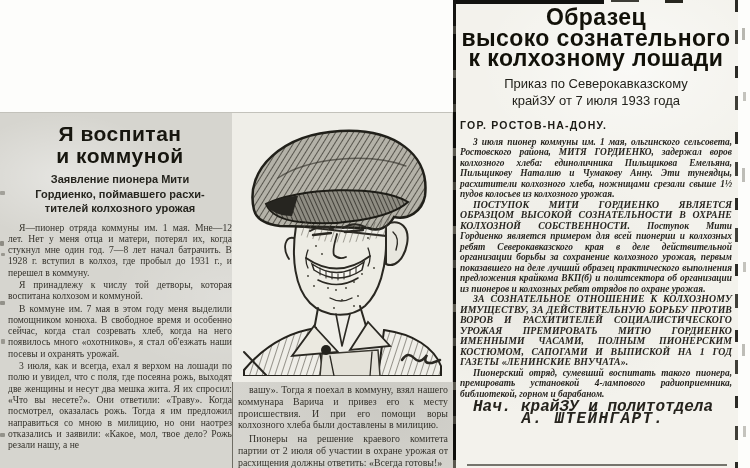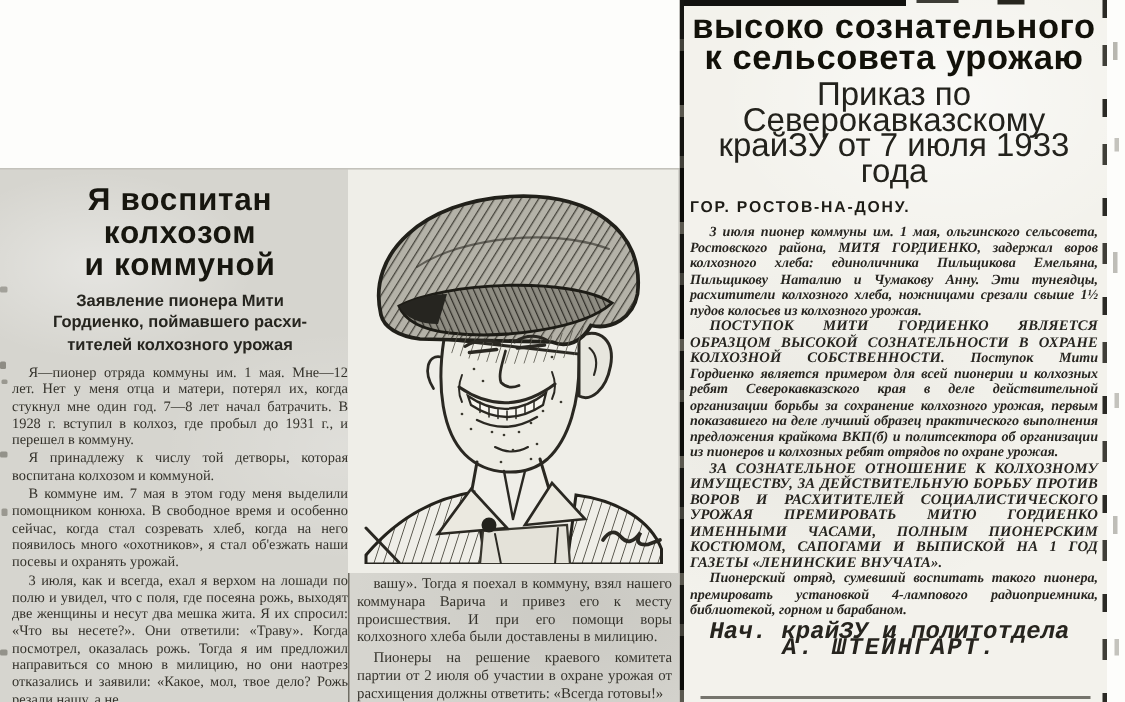--- a/index.html
+++ b/index.html
@@ -56,21 +56,21 @@
   .bottom-line{position:absolute;left:14px;bottom:2px;width:260px;height:2px;background:#4b4941;opacity:.75;}
   .right-content{position:absolute;left:7px;top:0;width:272px;}
   .rh-block{margin-top:7px;}
   .rh-line{
     text-align:center;font-family:"Liberation Sans","DejaVu Sans",sans-serif;
     font-weight:800;font-size:23px;line-height:20.5px;letter-spacing:.4px;color:#121109;
   }
   .rsub-block{margin-top:6px;}
   .rsub-line{
     text-align:center;font-family:"Liberation Sans","DejaVu Sans",sans-serif;
-    font-weight:500;font-size:22px;line-height:17px;color:#23221c;
+    font-weight:500;font-size:13px;line-height:17px;color:#23221c;
   }
   .rdate{
     margin-top:10px;text-align:left;font-family:"Liberation Sans","DejaVu Sans",sans-serif;
     font-weight:700;font-size:10.5px;letter-spacing:1.2px;color:#1d1c16;
   }
   .rbody{margin-top:6px;font-style:italic;font-weight:700;font-size:9.4px;line-height:10.5px;color:#272520;text-align:justify;}
   .rbody p{margin:0;text-indent:13px;}
   .rbody .caps{font-size:9.8px;letter-spacing:.1px;}
   .rsig{margin-top:3px;text-align:center;font-style:italic;font-weight:700;font-size:16px;line-height:11.5px;color:#26241e;padding-right:6px;font-family:Liberation Mono, monospace;}
   .rsig .name{display:block;letter-spacing:1.4px;}
@@ -78,21 +78,20 @@
   svg .ln{fill:none;stroke:#2a2822;stroke-linecap:round;}
 </style>
 </head>
 <body>
 
 <div class="left-clip">
 
   <div class="left-col">
     <div class="lh-block">
       <div class="lh-line">Я воспитан</div>
-      <div class="lh-line">колхозом</div>
       <div class="lh-line">и коммуной</div>
     </div>
     <div class="lsub-block">
       <div class="lsub-line">Заявление пионера Мити</div>
       <div class="lsub-line">Гордиенко, поймавшего расхи-</div>
       <div class="lsub-line">тителей колхозного урожая</div>
     </div>
     <div class="lbody">
       <p>Я—пионер отряда коммуны им. 1 мая. Мне—12 лет. Нет у меня отца и матери, потерял их, когда стукнул мне один год. 7—8 лет начал батрачить. В 1928 г. вступил в колхоз, где пробыл до 1931 г., и перешел в коммуну.</p>
       <p>Я принадлежу к числу той детворы, которая воспитана колхозом и коммуной.</p>
@@ -199,22 +198,23 @@
 <div class="right-clip">
   <div class="torn-left"></div>
   <div class="torn-top1"></div>
   <div class="torn-top2"></div>
   <div class="torn-top3"></div>
   <div class="torn-right"></div>
   <div class="bottom-line"></div>
 
   <div class="right-content">
     <div class="rh-block">
+      <div class="rh-line">Образец</div>
       <div class="rh-line">высоко сознательного</div>
-      <div class="rh-line">к сельсовета урожаю</div>
+      <div class="rh-line">к колхозному лошади</div>
     </div>
     <div class="rsub-block">
       <div class="rsub-line">Приказ по Северокавказскому</div>
       <div class="rsub-line">крайЗУ от 7 июля 1933 года</div>
     </div>
     <div class="rdate">ГОР. РОСТОВ-НА-ДОНУ.</div>
     <div class="rbody">
       <p>3 июля пионер коммуны им. 1 мая, ольгинского сельсовета, Ростовского района, МИТЯ ГОРДИЕНКО, задержал воров колхозного хлеба: единоличника Пильщикова Емельяна, Пильщикову Наталию и Чумакову Анну. Эти тунеядцы, расхитители колхозного хлеба, ножницами срезали свыше 1½ пудов колосьев из колхозного урожая.</p>
       <p><span class="caps">ПОСТУПОК МИТИ ГОРДИЕНКО ЯВЛЯЕТСЯ ОБРАЗЦОМ ВЫСОКОЙ СОЗНАТЕЛЬНОСТИ В ОХРАНЕ КОЛХОЗНОЙ СОБСТВЕННОСТИ.</span> <span>Поступок Мити Гордиенко является примером для всей пионерии и колхозных ребят Северокавказского края в деле действительной организации борьбы за сохранение колхозного урожая, первым показавшего на деле лучший образец практического выполнения предложения крайкома ВКП(б) и политсектора об организации из пионеров и колхозных ребят отрядов по охране урожая.</span></p>
       <p><span class="caps">ЗА СОЗНАТЕЛЬНОЕ ОТНОШЕНИЕ К КОЛХОЗНОМУ ИМУЩЕСТВУ, ЗА ДЕЙСТВИТЕЛЬНУЮ БОРЬБУ ПРОТИВ ВОРОВ И РАСХИТИТЕЛЕЙ СОЦИАЛИСТИЧЕСКОГО УРОЖАЯ ПРЕМИРОВАТЬ МИТЮ ГОРДИЕНКО ИМЕННЫМИ ЧАСАМИ, ПОЛНЫМ ПИОНЕРСКИМ КОСТЮМОМ, САПОГАМИ И ВЫПИСКОЙ НА 1 ГОД ГАЗЕТЫ «ЛЕНИНСКИЕ ВНУЧАТА».</span></p>

